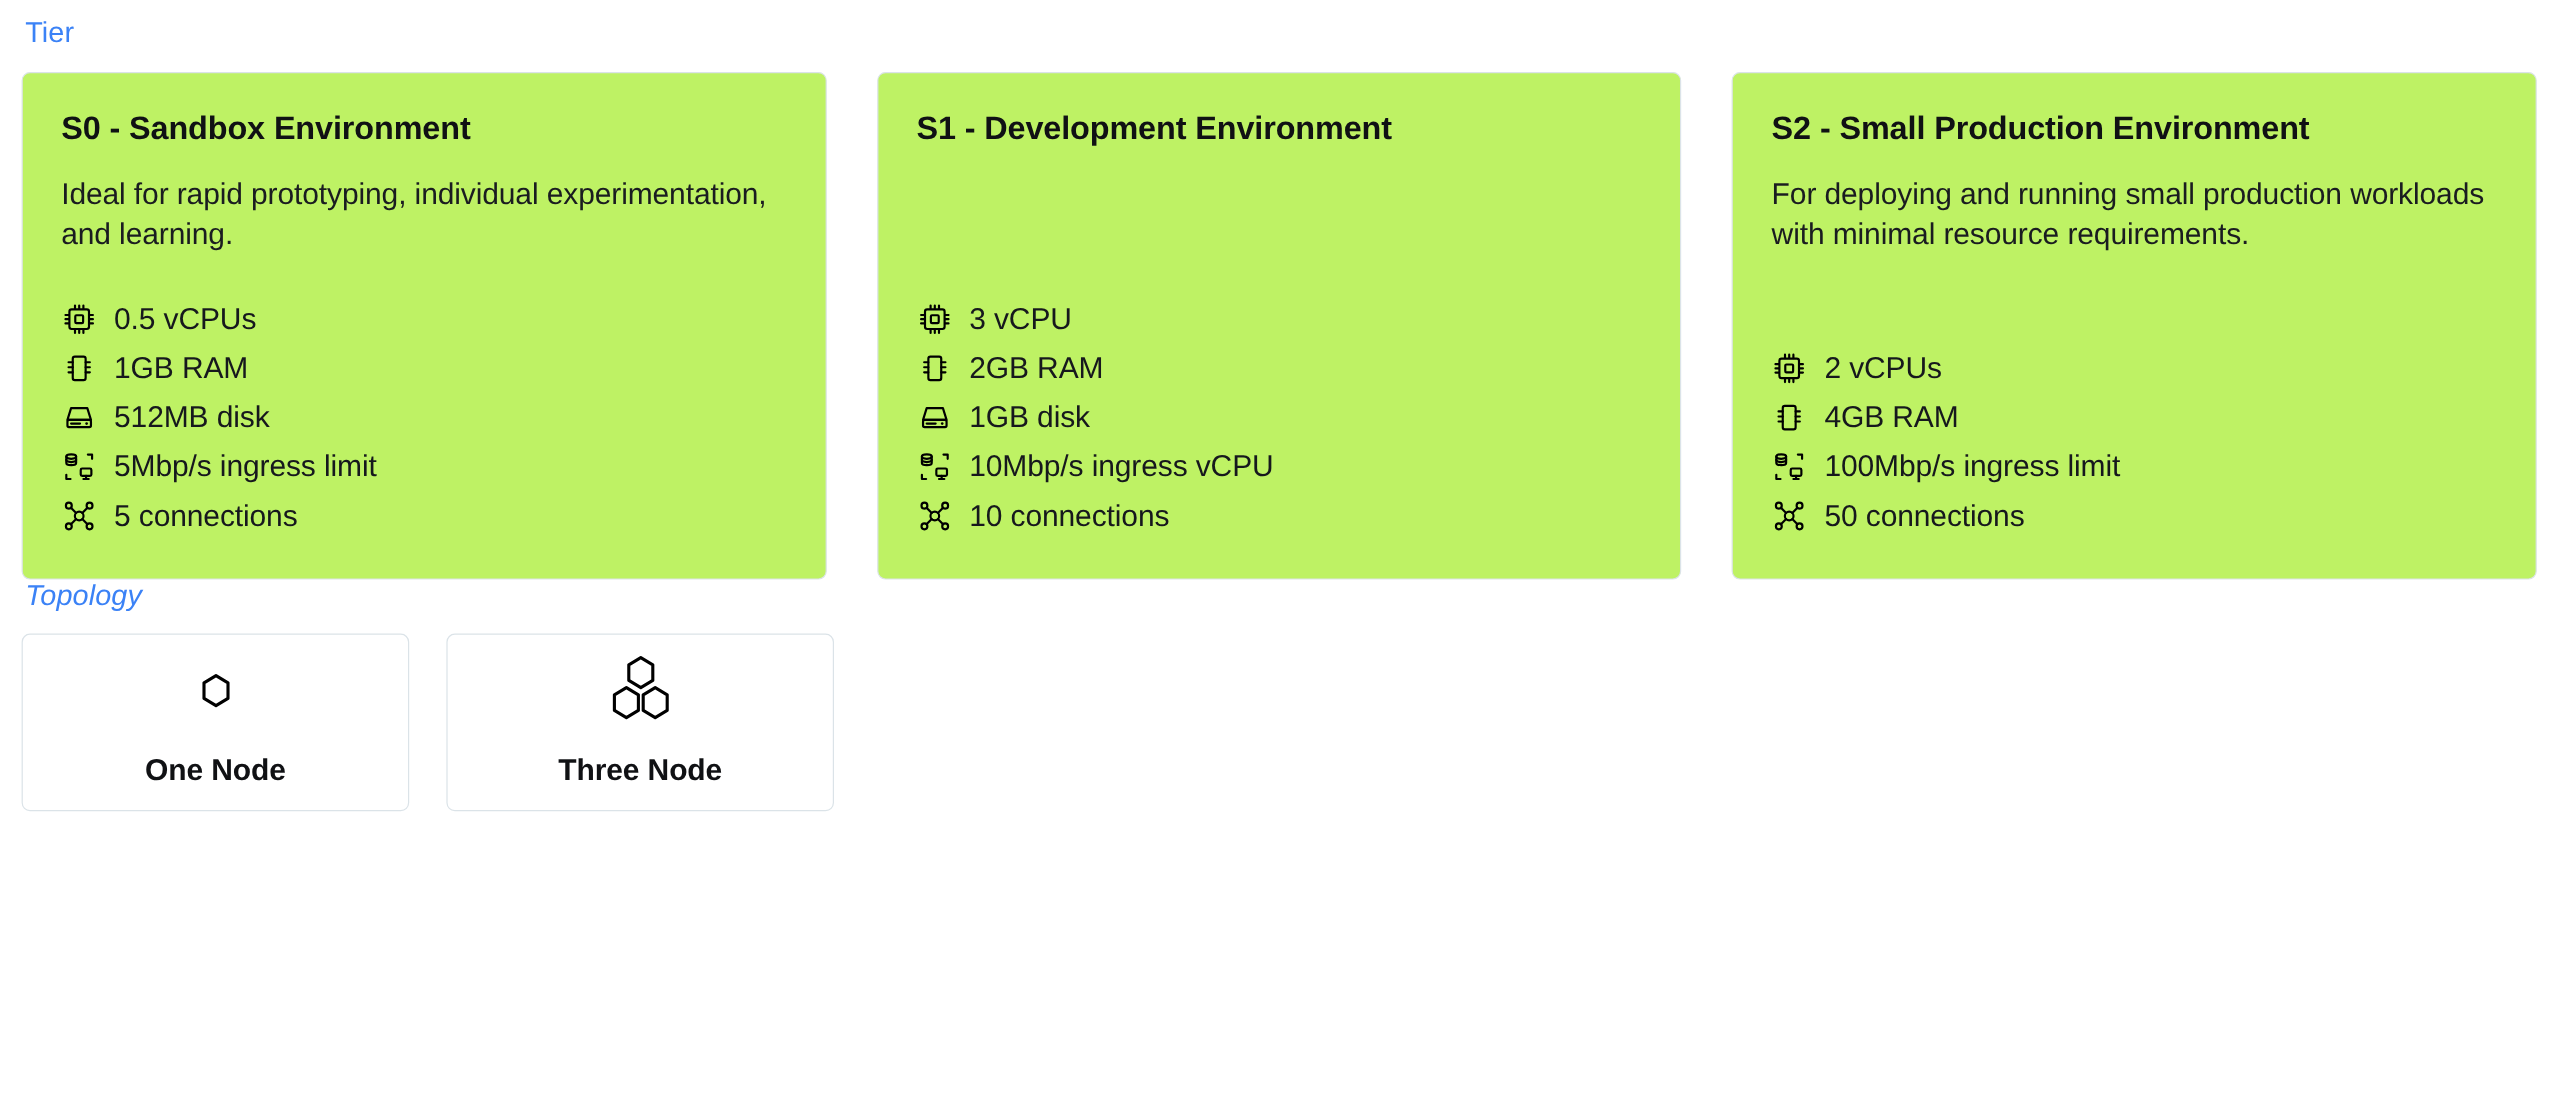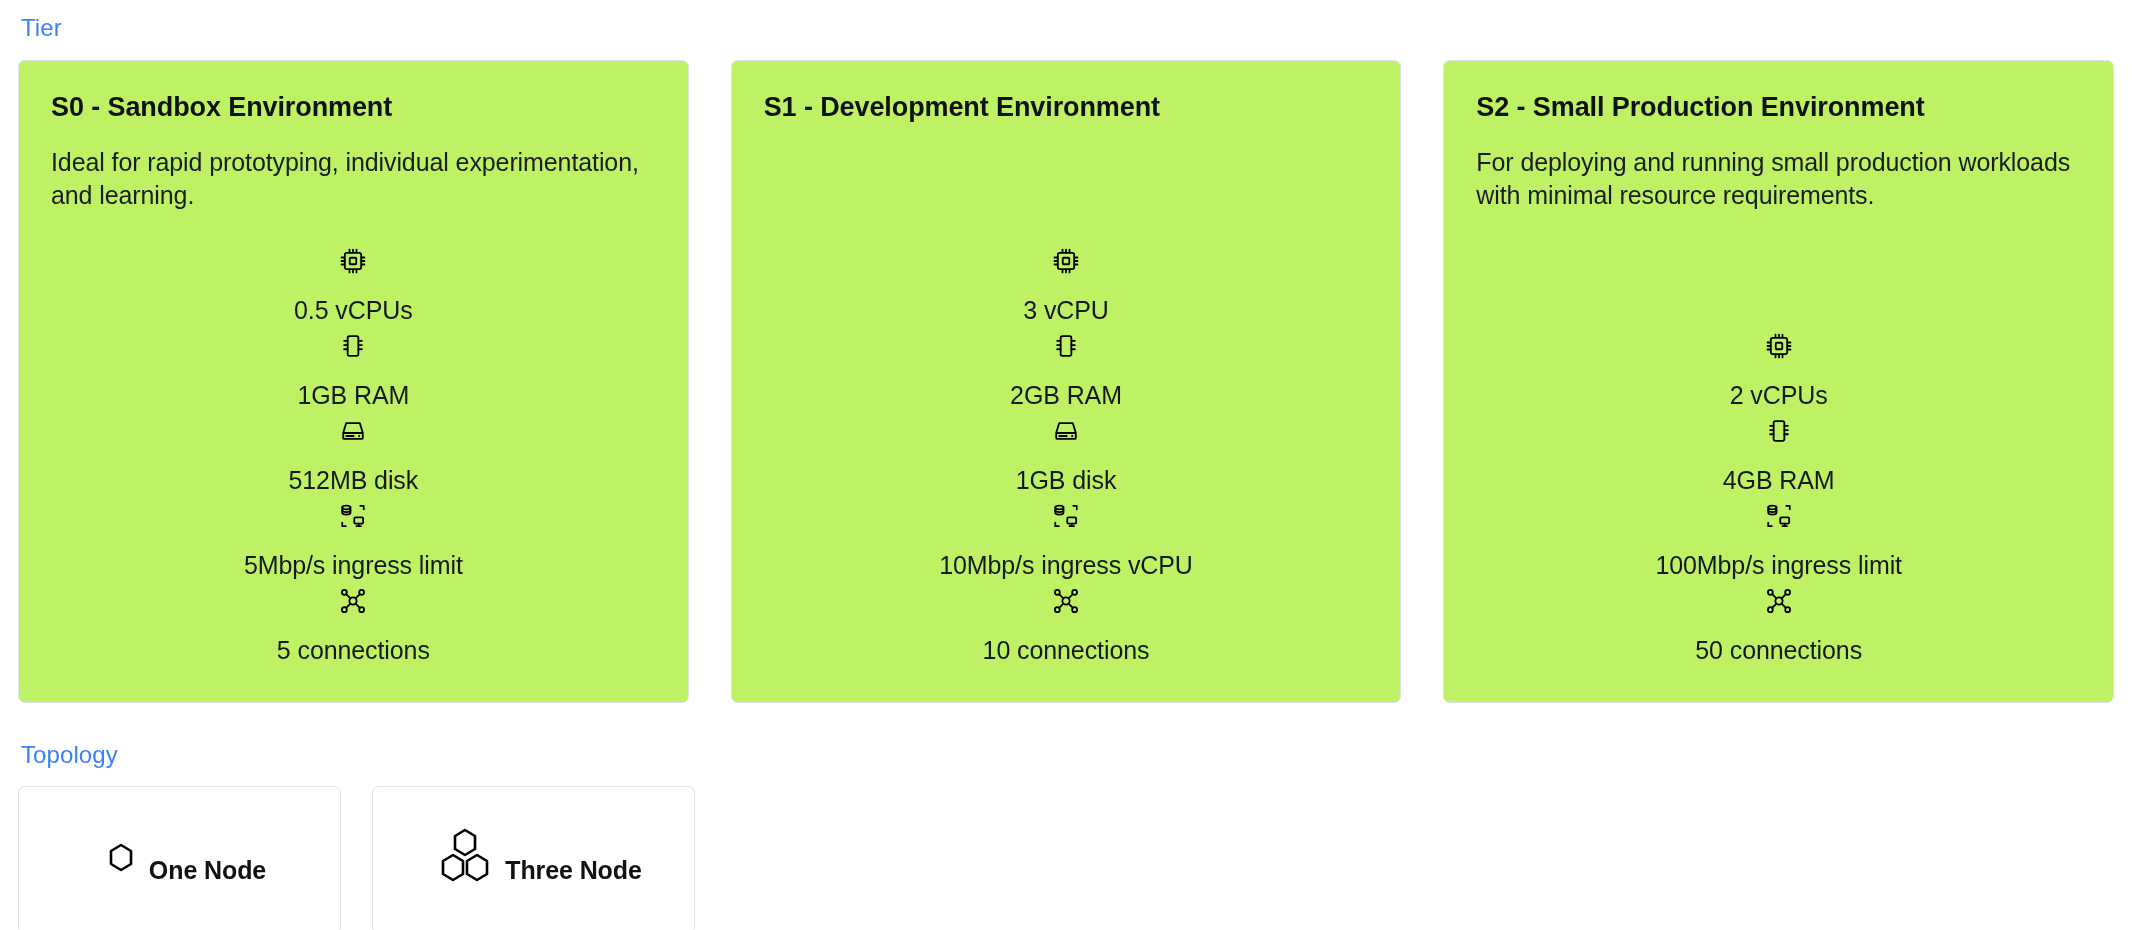--- a/index.html
+++ b/index.html
@@ -23,21 +23,21 @@
   
   .section-label {
     font-size: 24px;
     line-height: 1.2;
     font-weight: 400;
     color: #3b82f6;
     margin: 0 0 17px 3px;
     letter-spacing: 0.1px;
   }
   .section-label.topology {
-    margin-top: 38px;
+    font-style: italic;
   }
 
   
   .tier-row {
     display: flex;
     gap: 42px;
     align-items: stretch;
   }
   .tier-card {
     flex: 1 1 0;
@@ -73,21 +73,20 @@
     padding-top: 34px;
   }
   .spec-item {
     display: flex;
     align-items: center;
     gap: 14px;
     font-size: 25px;
     line-height: 1.64;
     color: #16181d;
     letter-spacing: -0.1px;
-    flex-direction: column;
   }
   .spec-icon {
     width: 30px;
     height: 30px;
     flex: 0 0 30px;
     display: flex;
     align-items: center;
     justify-content: center;
   }
   .spec-icon svg { display: block; }
@@ -97,21 +96,21 @@
     display: flex;
     gap: 31px;
   }
   .topo-card {
     width: 323px;
     height: 148px;
     background: #ffffff;
     border: 1.5px solid #dbe3e8;
     border-radius: 7px;
     display: flex;
-    flex-direction: row;
+    flex-direction: column;
     align-items: center;
     justify-content: center;
     padding: 16px 10px;
   }
   .topo-icon {
     height: 60px;
     display: flex;
     align-items: center;
     justify-content: center;
   }

